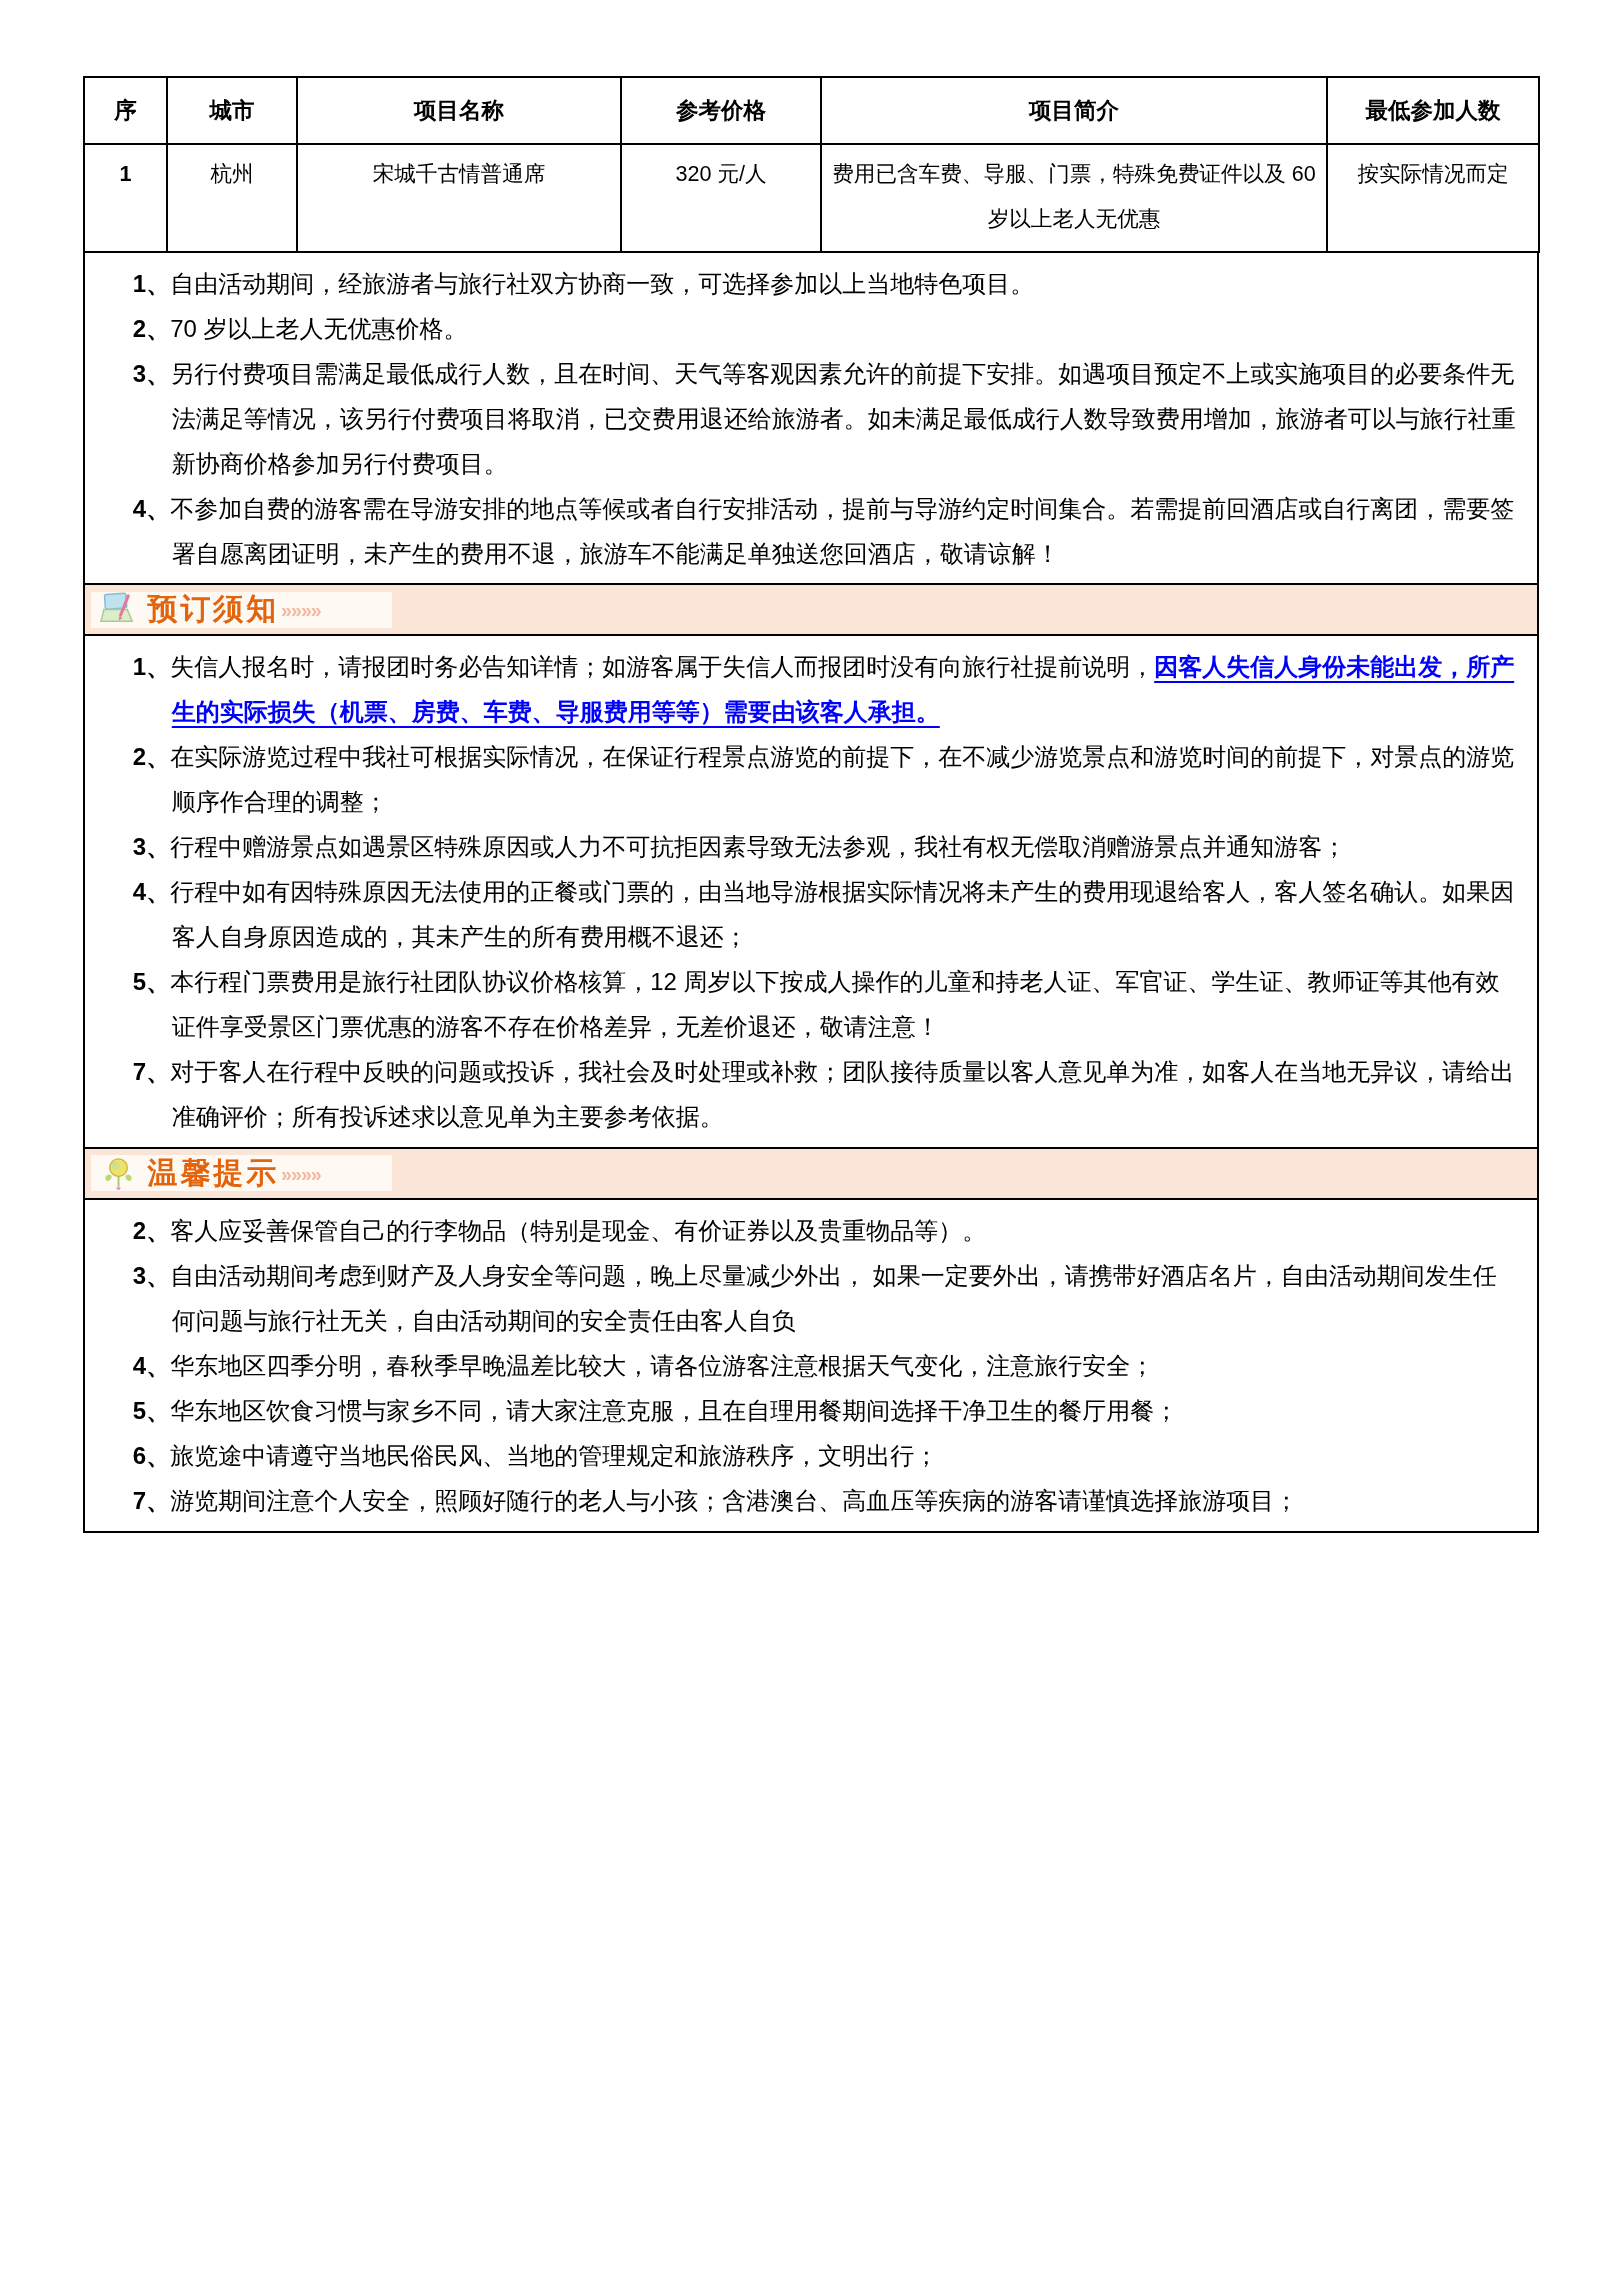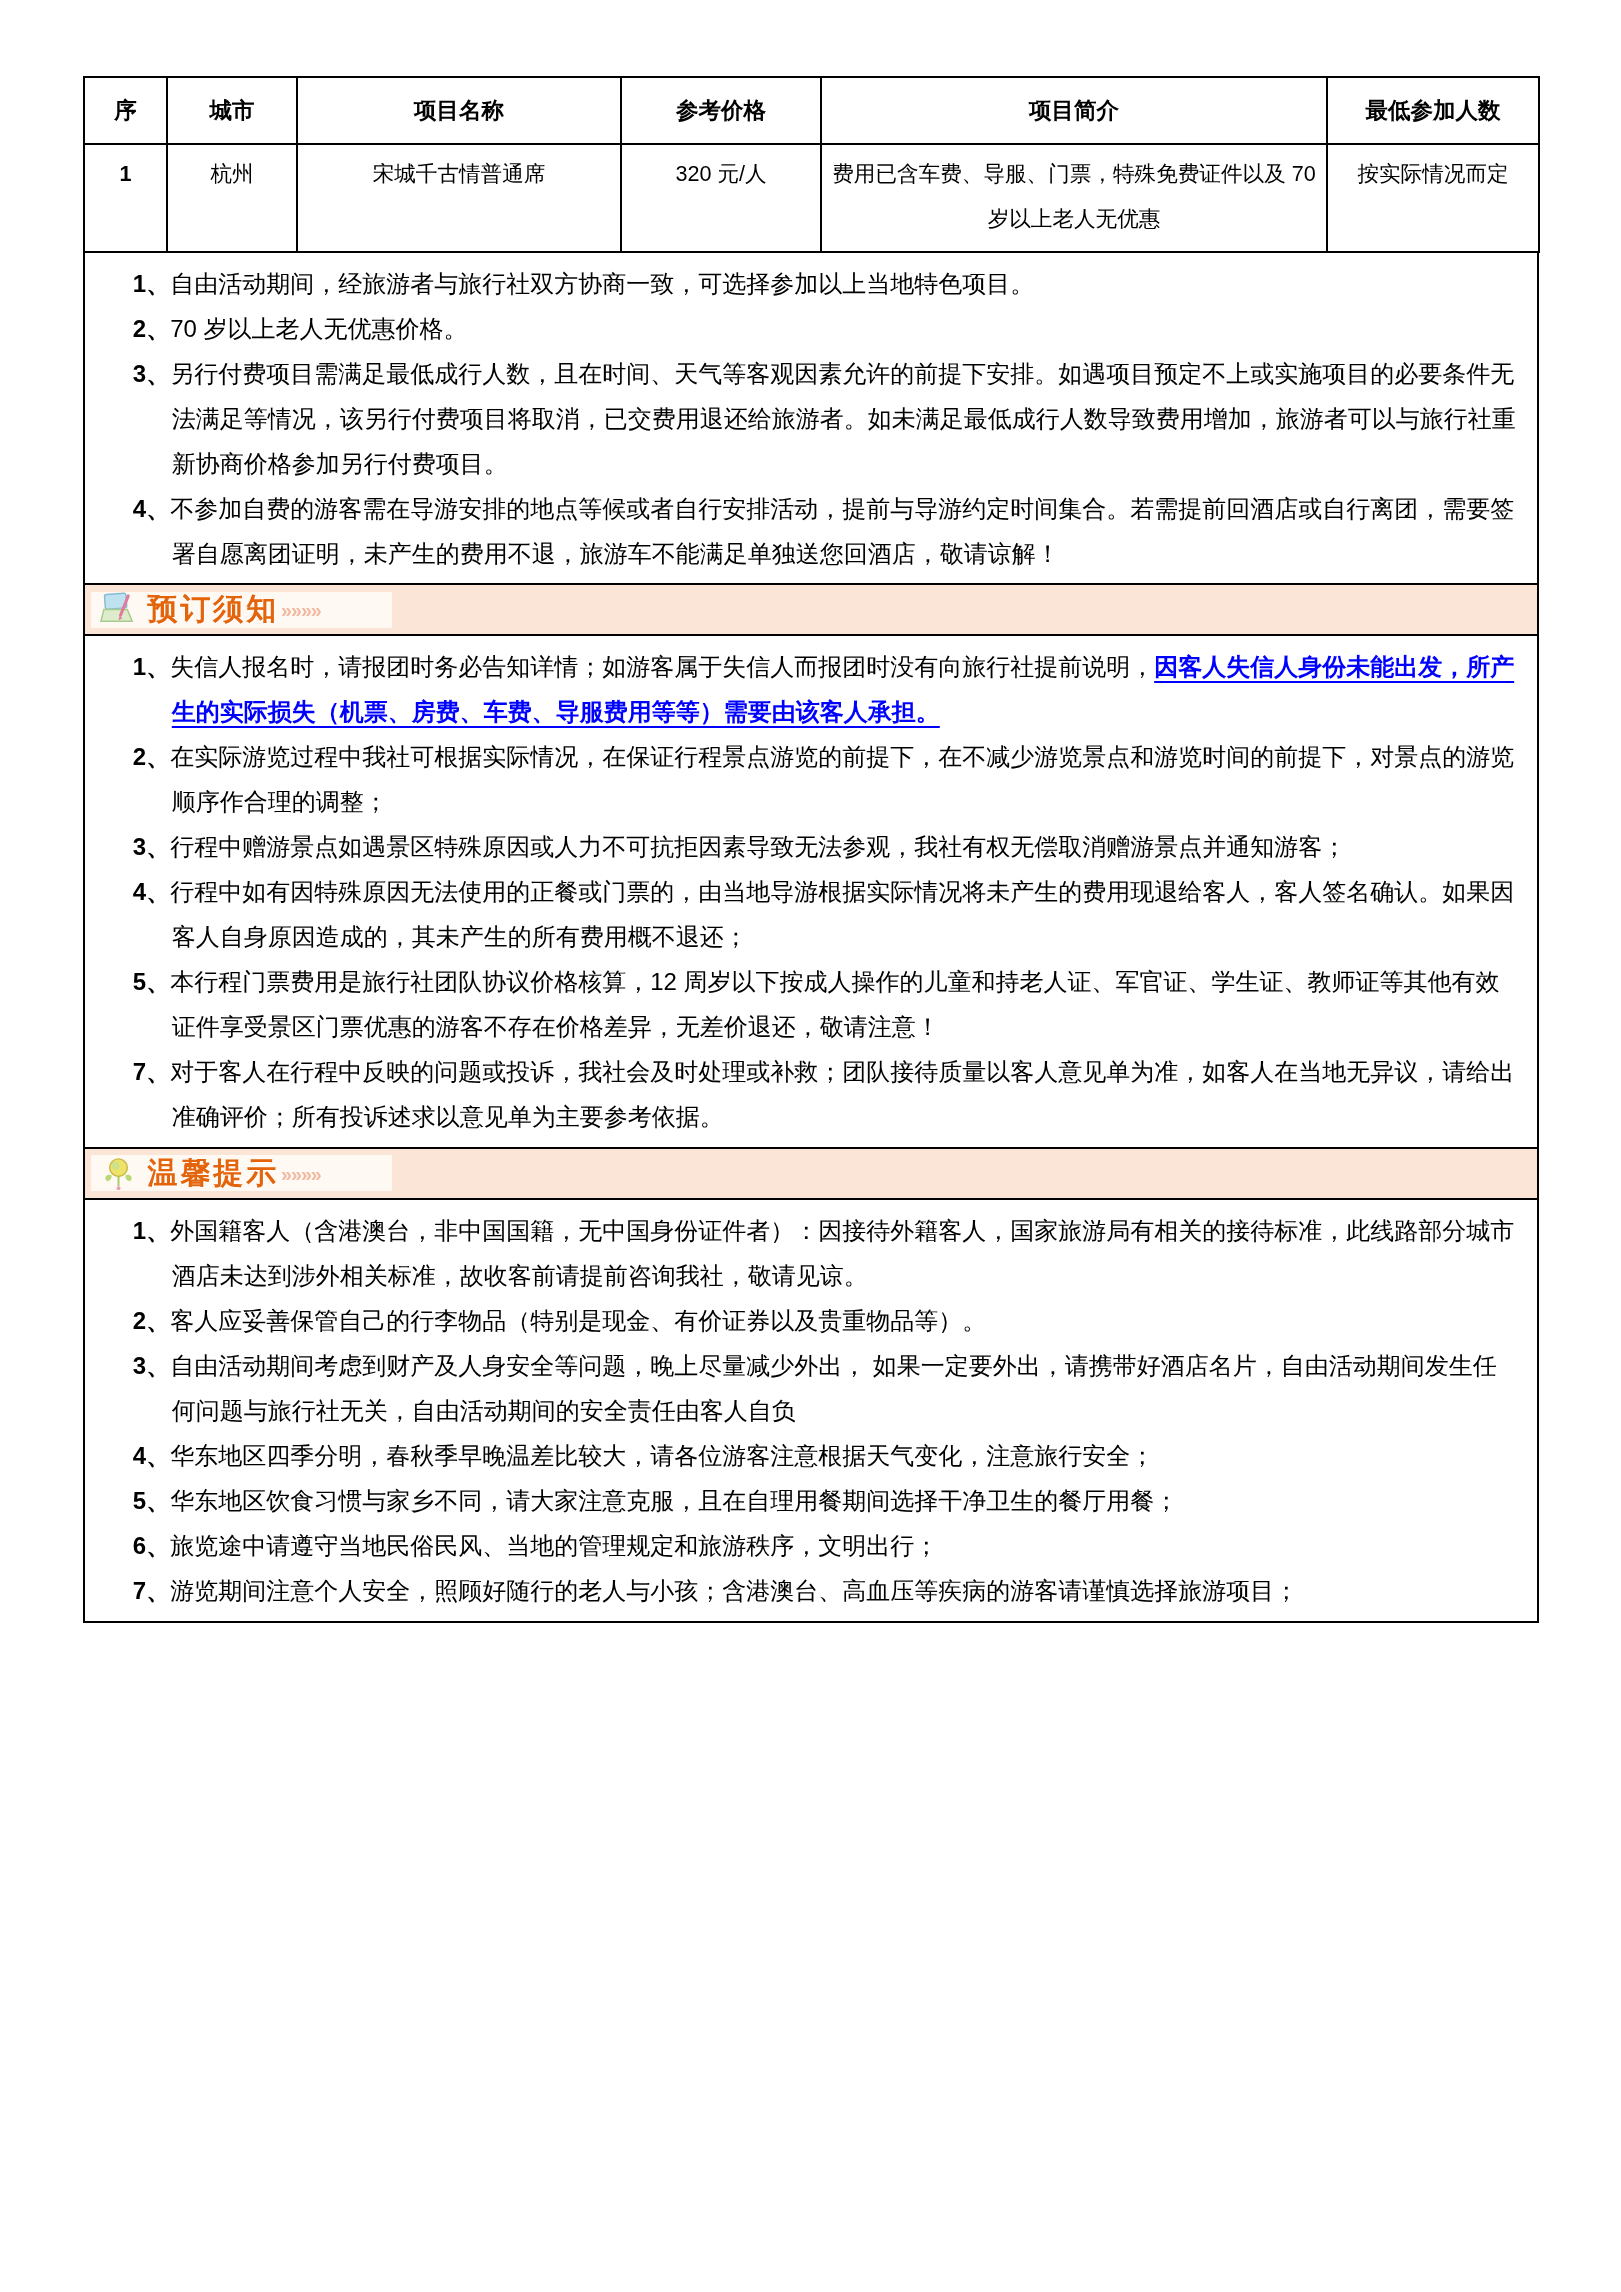--- a/index.html
+++ b/index.html
@@ -81,21 +81,21 @@
       <th>项目名称</th>
       <th>参考价格</th>
       <th>项目简介</th>
       <th>最低参加人数</th>
     </tr>
     <tr>
       <td class="c-seq">1</td>
       <td>杭州</td>
       <td>宋城千古情普通席</td>
       <td>320 元/人</td>
-      <td class="c-desc">费用已含车费、导服、门票，特殊免费证件以及 70 岁以上老人无优惠</td>
+      <td class="c-desc">费用已含车费、导服、门票，特殊免费证件以及 60 岁以上老人无优惠</td>
       <td class="c-min">按实际情况而定</td>
     </tr>
   </tbody>
     </table>
 
   <div class="section">
     <ul>
       <li><span class="num">1、</span><span>自由活动期间，经旅游者与旅行社双方协商一致，可选择参加以上当地特色项目。</span></li>
       <li><span class="num">2、</span><span>70 岁以上老人无优惠价格。</span></li>
       <li><span class="num">3、</span><span>另行付费项目需满足最低成行人数，且在时间、天气等客观因素允许的前提下安排。如遇项目预定不上或实施项目的必要条件无法满足等情况，该另行付费项目将取消，已交费用退还给旅游者。如未满足最低成行人数导致费用增加，旅游者可以与旅行社重新协商价格参加另行付费项目。</span></li>
@@ -141,21 +141,20 @@
           <circle cx="20" cy="36" r="2" fill="#E8A0B4"></circle>
         </svg>
       </span>
       <span class="band-title">温馨提示</span>
       <span class="band-arrows">»»»»</span>
     </span>
   </div>
 
   <div class="section">
     <ul>
-      <li><span class="num">1、</span><span>外国籍客人（含港澳台，非中国国籍，无中国身份证件者）：因接待外籍客人，国家旅游局有相关的接待标准，此线路部分城市酒店未达到涉外相关标准，故收客前请提前咨询我社，敬请见谅。</span></li>
       <li><span class="num">2、</span><span>客人应妥善保管自己的行李物品（特别是现金、有价证券以及贵重物品等）。</span></li>
       <li><span class="num">3、</span><span>自由活动期间考虑到财产及人身安全等问题，晚上尽量减少外出， 如果一定要外出，请携带好酒店名片，自由活动期间发生任何问题与旅行社无关，自由活动期间的安全责任由客人自负</span></li>
       <li><span class="num">4、</span><span>华东地区四季分明，春秋季早晚温差比较大，请各位游客注意根据天气变化，注意旅行安全；</span></li>
       <li><span class="num">5、</span><span>华东地区饮食习惯与家乡不同，请大家注意克服，且在自理用餐期间选择干净卫生的餐厅用餐；</span></li>
       <li><span class="num">6、</span><span>旅览途中请遵守当地民俗民风、当地的管理规定和旅游秩序，文明出行；</span></li>
       <li><span class="num">7、</span><span>游览期间注意个人安全，照顾好随行的老人与小孩；含港澳台、高血压等疾病的游客请谨慎选择旅游项目；</span></li>
     </ul>
   </div>
 
 </div>

